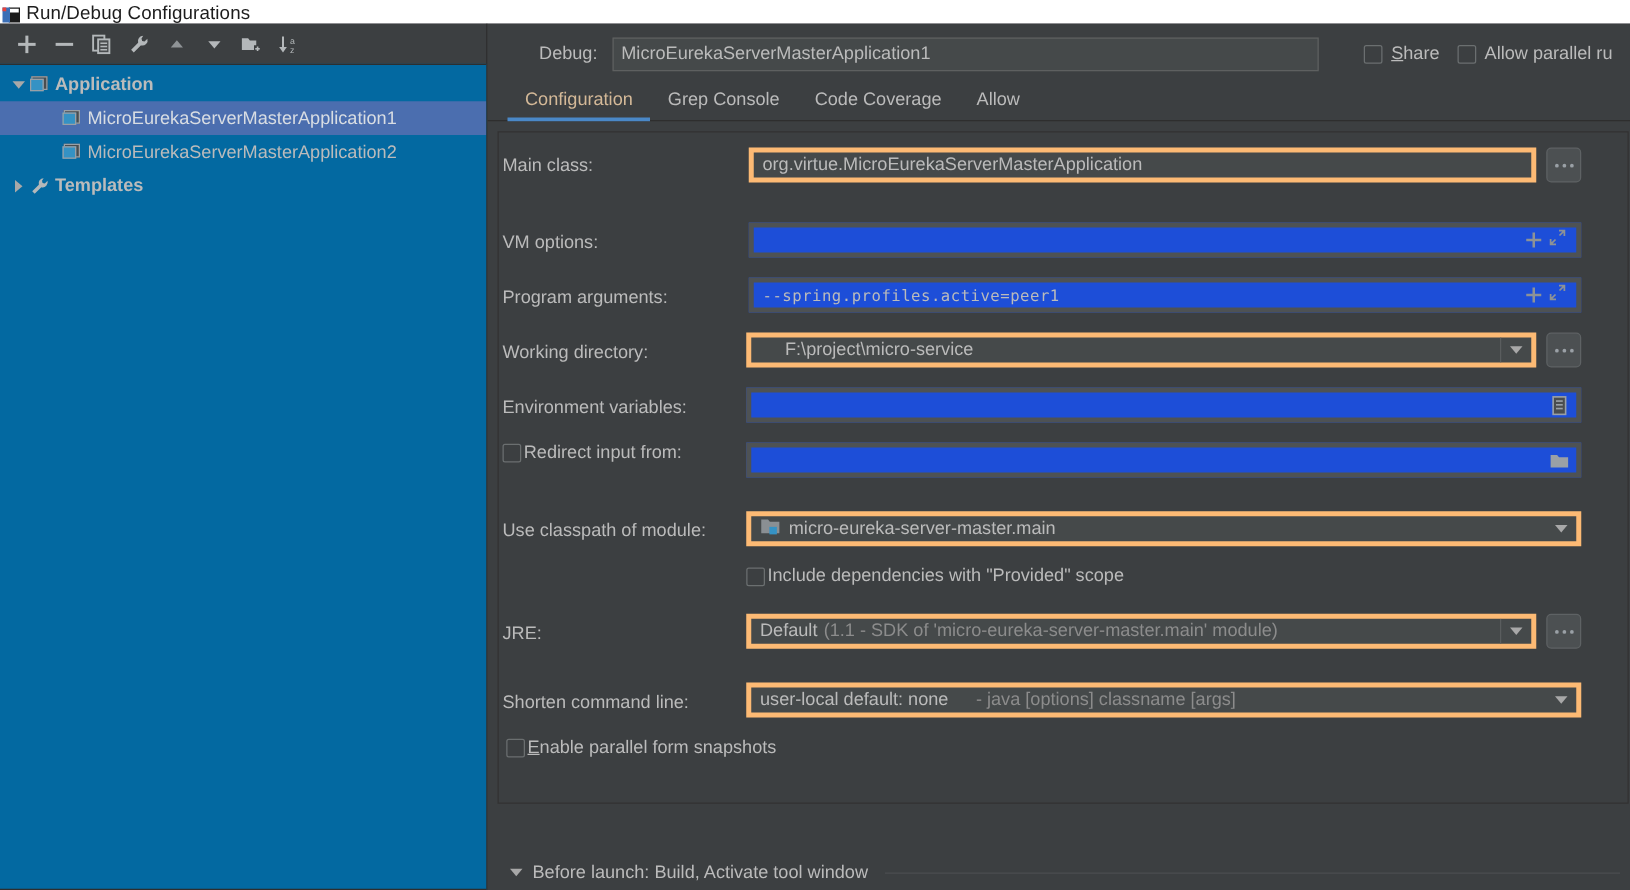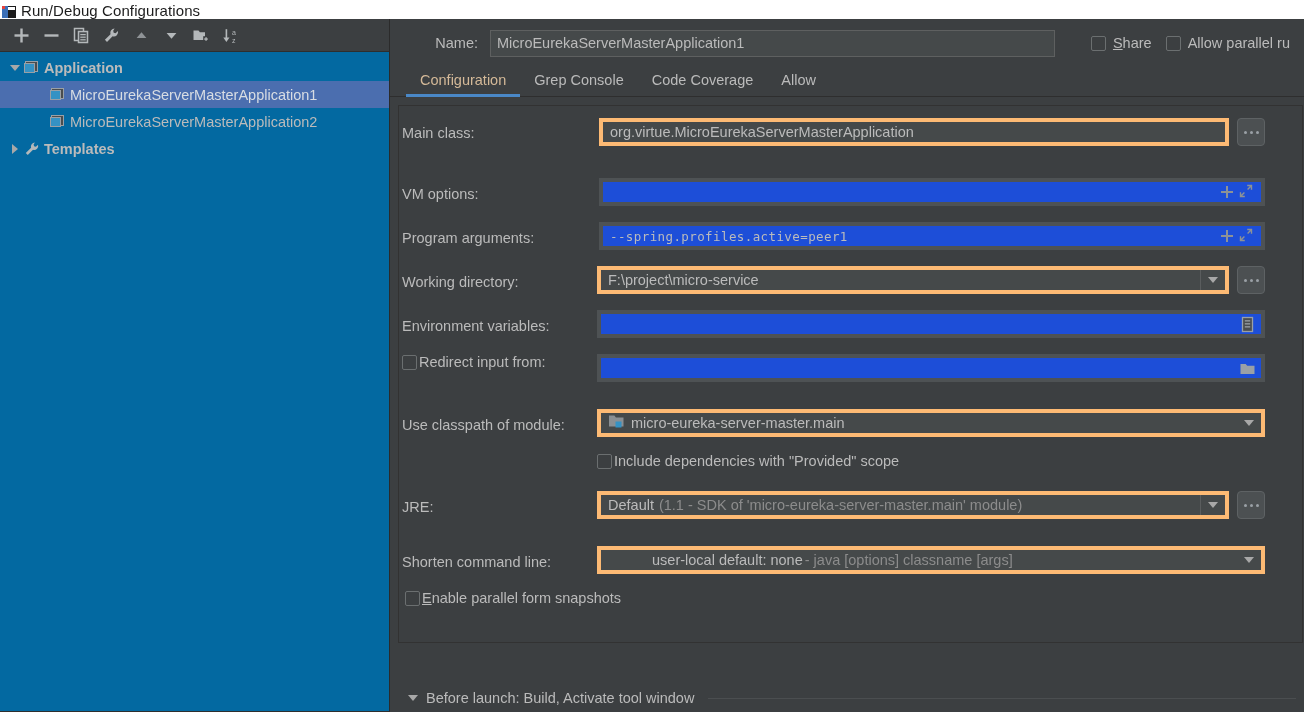--- a/index.html
+++ b/index.html
@@ -490,21 +490,21 @@
         </span>
         <span class="tree-label bold">Templates</span>
       </div>
 
     </div>
   </div>
 
   <div class="right-pane">
 
     <div class="name-row">
-      <span class="name-label">Name:</span>
+      <span class="name-label">Debug:</span>
       <div class="name-input">
         <span>MicroEurekaServerMasterApplication1</span>
       </div>
       <span class="name-spacer"></span>
       <div class="cb-group">
         <span class="checkbox"></span>
         <span class="cb-label"><span class="u">S</span><span>hare</span></span>
       </div>
       <div class="cb-group">
         <span class="checkbox"></span>
@@ -552,21 +552,21 @@
           <span class="plus-ico"></span>
           <span>
             <svg width="14" height="14" viewBox="0 0 14 14">
                 <path d="M8.2 1.5h4.3v4.3M12.5 1.5 8.6 5.4M5.8 12.5H1.5V8.2M1.5 12.5l3.9-3.9" stroke="#8d9296" stroke-width="1.4" fill="none"></path>
               </svg>
           </span>
         </span>
       </div>
 
       <span class="flabel" style="left:12px; top:177px;">Working directory:</span>
-      <div class="field combo" style="left:207px; top:169px; width:632px;">
+      <div class="field combo" style="left:207px; top:169px; width:632px;padding-left:20px;">
         <span class="ftext">F:\project\micro-service</span>
         <span class="combo-arrow">
             <span class="arrow-dn"></span>
           </span>
       </div>
       <div class="btn-dots" style="left:847px; top:169px;">
         <i></i>
           <i></i>
           <i></i>
       </div>
@@ -629,21 +629,21 @@
           </span>
       </div>
       <div class="btn-dots" style="left:847px; top:394px;">
         <i></i>
           <i></i>
           <i></i>
       </div>
 
       <span class="flabel" style="left:12px; top:457px;">Shorten command line:</span>
       <div class="field combo" style="left:207px; top:449px; width:668px;">
-        <span class="ftext" style="display:flex;gap:2px;margin-left:44px;">
+        <span class="ftext" style="display:flex;gap:22px;">
           <span>user-local default: none</span>
           <span class="hint">- java [options] classname [args]</span>
         </span>
         <span class="combo-arrow noborder">
             <span class="arrow-dn"></span>
           </span>
       </div>
 
       <div class="cb-inline" style="left:15px; top:493px;">
         <span class="checkbox"></span>

